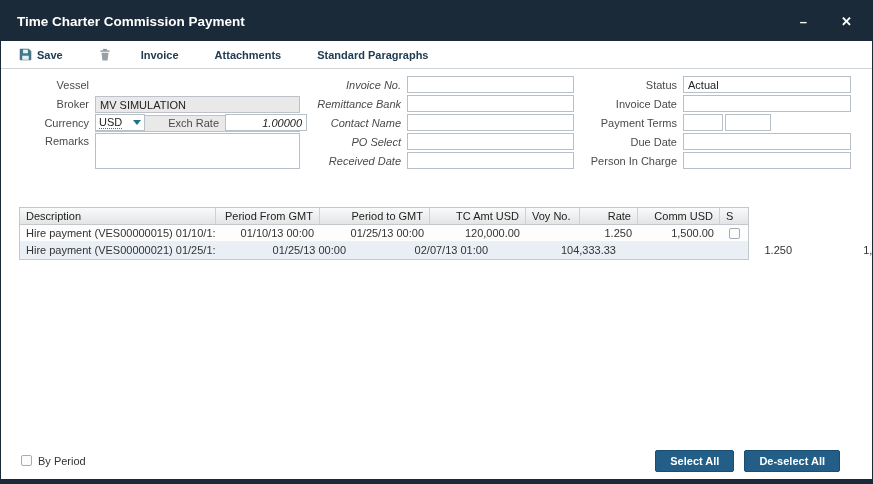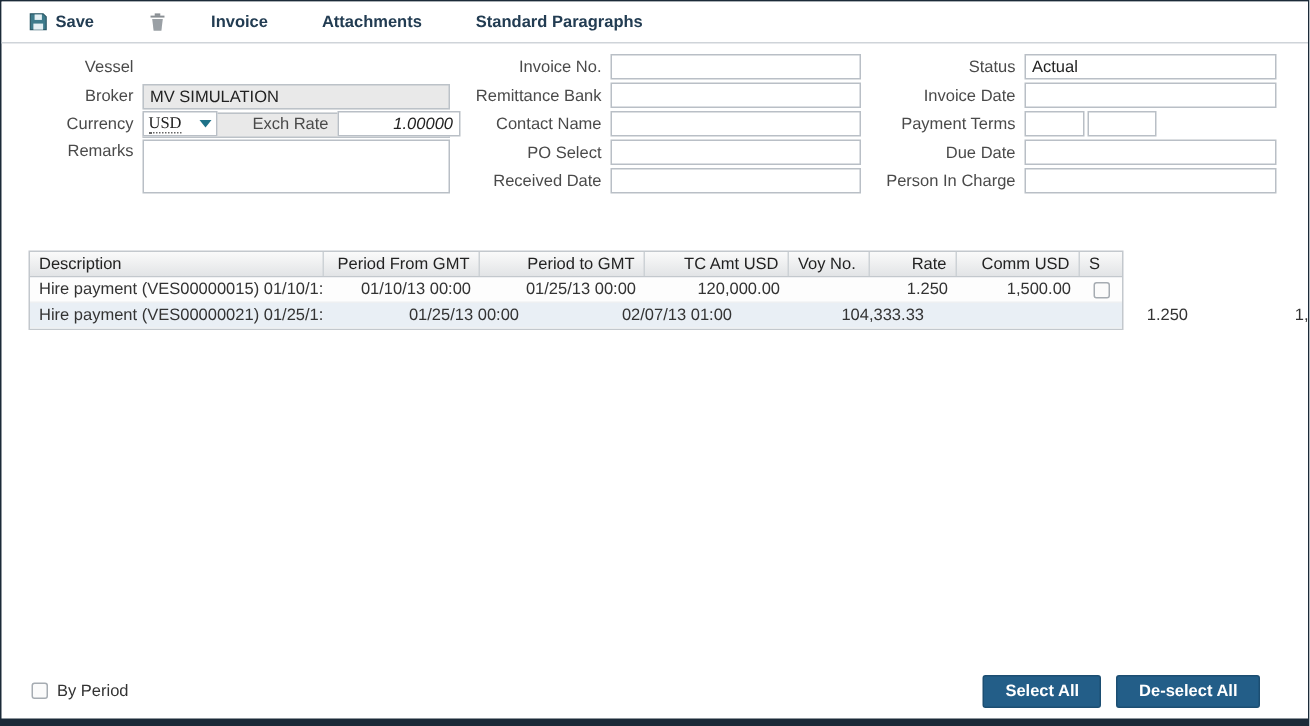--- a/index.html
+++ b/index.html
@@ -22,34 +22,34 @@
   
   .form-area { position:relative; height:118px; margin-top:7px; }
   .col { position:absolute; top:0; }
   .col-left  { left:6px;   width:300px; }
   .col-mid   { left:308px; width:270px; }
   .col-right { left:578px; width:277px; }
   .frow { display:flex; align-items:center; margin-bottom:2px; height:17px; }
   .frow.tall { height:auto; align-items:flex-start; }
   .flabel { font-size:11px; color:#4a4a4a; text-align:right; padding-right:6px; white-space:nowrap; }
   .col-left  .flabel { width:88px; }
-  .col-mid   .flabel { width:98px; }
+  .col-mid   .flabel { width:98px;font-style:italic; }
   .col-right .flabel { width:104px; }
   .frow.tall .flabel { padding-top:2px; }
 
   .tfield { background:#e9e9e9; border:1px solid #bcc2c8; height:17px; display:flex; align-items:center;
             padding:0 4px; font-size:11px; color:#222;margin-top:40px; }
   .w205 { width:205px; } .w167 { width:167px; } .w168 { width:168px; }
   .w82 { width:82px; } .w40 { width:40px; } .w46 { width:46px; }
   input.tinput { height:17px; border:1px solid #b9bfc6; background:#fff; padding:0 4px;
                  font:11px "Liberation Sans", sans-serif; color:#222; }
   input.num-right { text-align:right;font-style:italic; }
 
   .combo { width:50px; height:17px; border:1px solid #b9bfc6; background:#fff; display:flex;
-           align-items:center; justify-content:space-between; padding:0 3px; cursor:pointer;font-family:Liberation Serif, serif; }
+           align-items:center; justify-content:space-between; padding:0 3px; cursor:pointer; }
   .combo-text { font-size:11px; color:#222; border-bottom:1px dotted #666; }
   .combo-arrow { width:0; height:0; border-left:4px solid transparent; border-right:4px solid transparent;
                  border-top:5px solid #1e7288; }
   .exch-label { flex:1; font-size:11px; color:#4a4a4a; text-align:right; padding-right:6px; }
   textarea.remarks { width:205px; height:36px; border:1px solid #b9bfc6; resize:none;
                      font:11px "Liberation Sans", sans-serif; padding:2px 4px; }
 
   
   .grid { margin:13px 0 0 18px; width:730px; border:1px solid #c3c8cd; font-size:11px; }
   .grid-head, .grid-row { display:grid; grid-template-columns:196px 104px 110px 96px 54px 58px 82px 28px; }
@@ -72,20 +72,27 @@
   .byperiod { display:flex; align-items:flex-start; gap:6px; font-size:11px; color:#333; }
   .btns { margin-left:auto; display:flex; gap:10px; }
   .btn { background:#235e88; color:#fff; font-size:11px; font-weight:bold; padding:4px 14px;
          border:1px solid #1c4e72; border-radius:2px; cursor:pointer; font-family:inherit; }
 </style>
 </head>
 <body>
 
 <div class="dialog">
 
+  <div class="titlebar">
+    <span class="title">Time Charter Commission Payment</span>
+    <span class="win-controls">
+      <span class="win-btn">–</span>
+      <span class="win-btn">✕</span>
+    </span>
+  </div>
 
   <div class="toolbar">
     <span class="tool-item">
       <svg width="13" height="13" viewBox="0 0 16 16">
         <path d="M1.5 1.5h10.5l2.5 2.5v10.5H1.5z" fill="#3e7b8c" stroke="#2c5a68" stroke-width="1"></path>
         <rect x="5" y="2" width="6" height="4.5" fill="#e4f0f4"></rect>
         <rect x="4" y="9.5" width="8" height="5" fill="#e4f0f4"></rect>
       </svg>
       <span>Save</span>
     </span>

